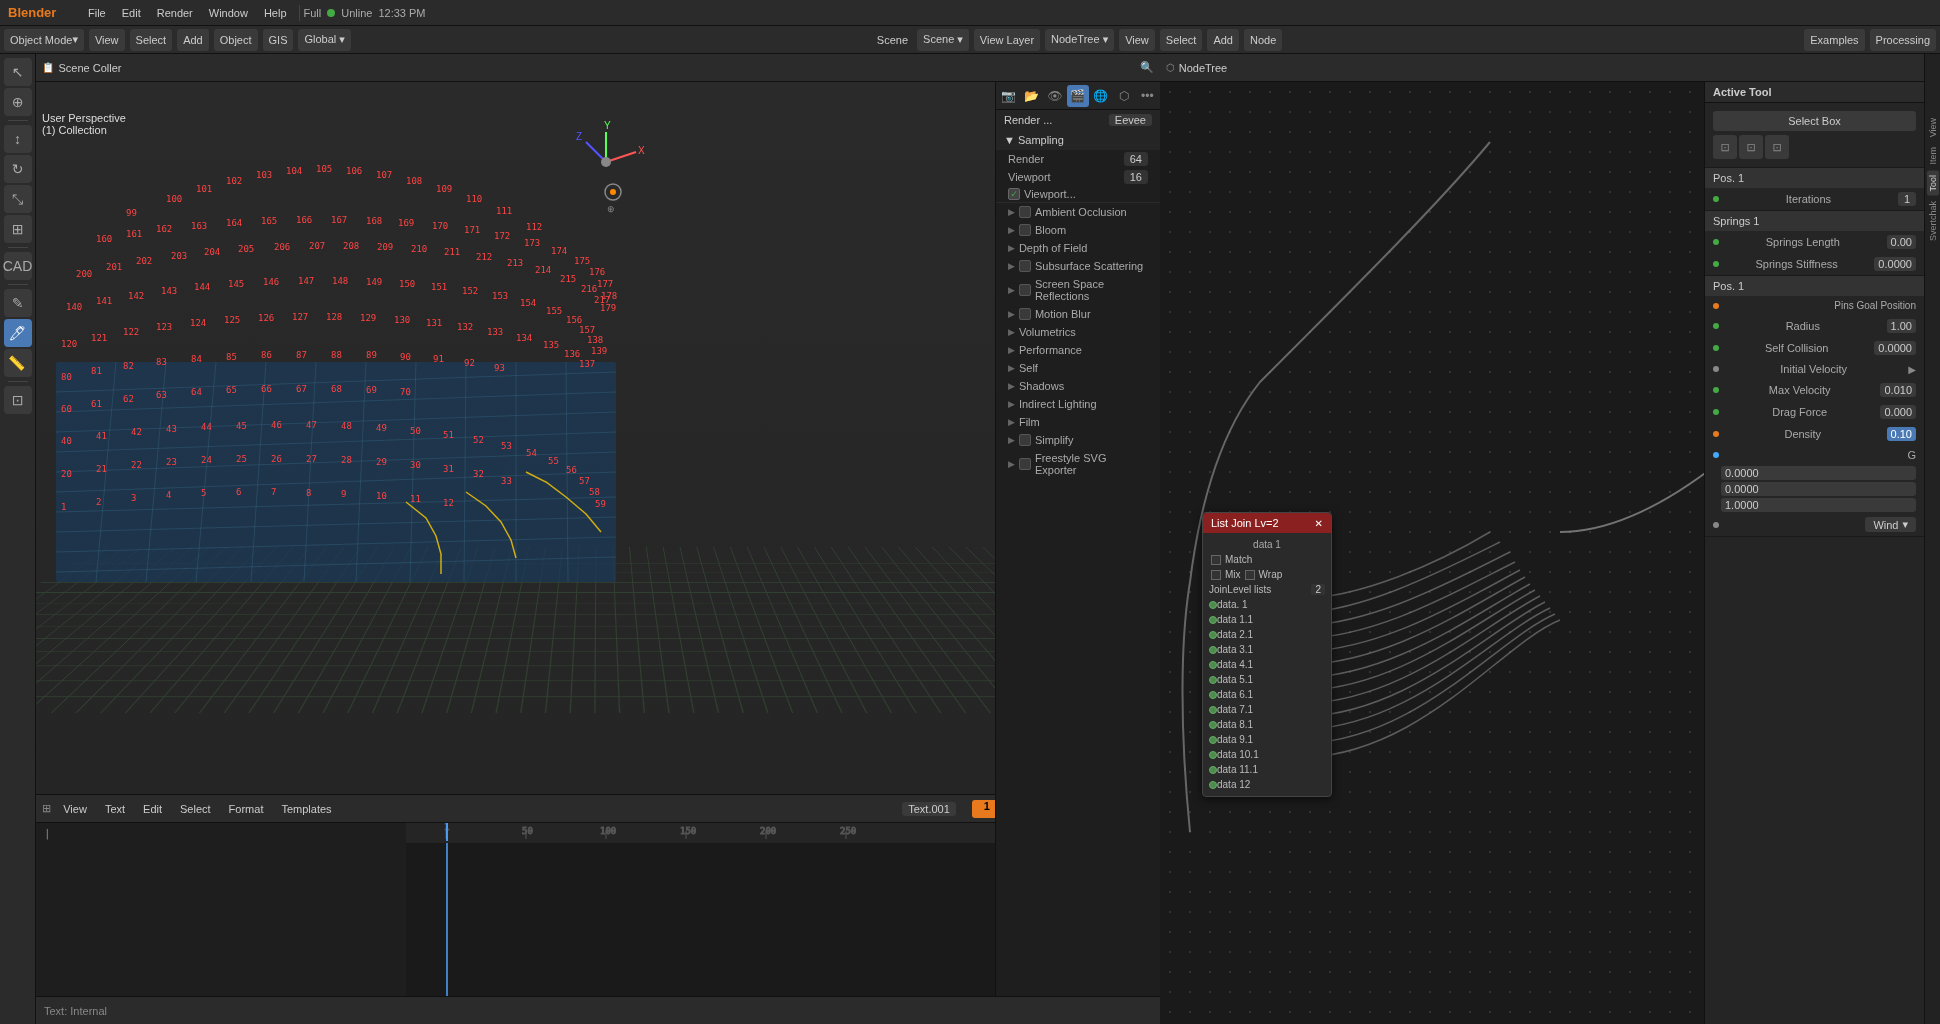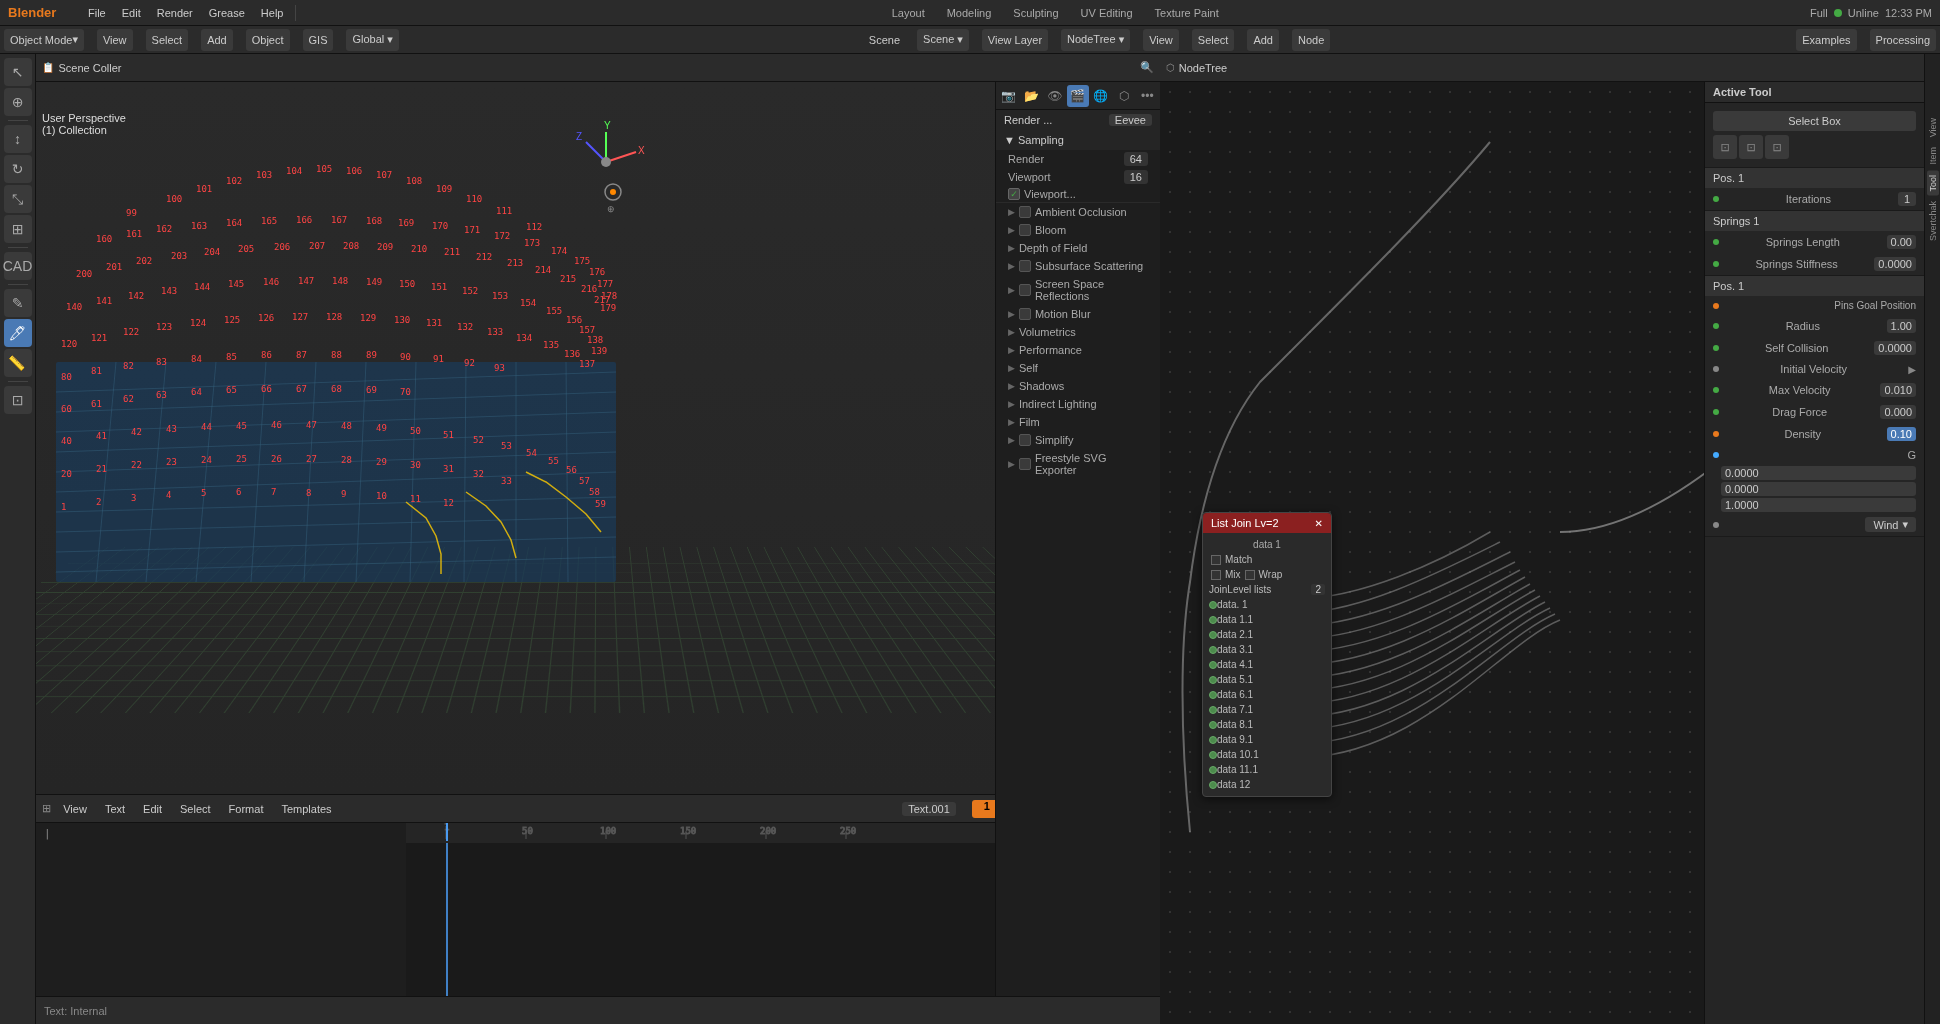--- a/index.html
+++ b/index.html
@@ -90,21 +90,21 @@
     .header-bar {
       position: absolute;
       top: 26px; left: 0; right: 0;
       height: 28px;
       background: #2b2b2b;
       display: flex;
       align-items: center;
       border-bottom: 1px solid #111;
       z-index: 99;
       padding: 0 4px;
-      gap: 13px;
+      gap: 5px;
     }
     .header-bar-btn {
       height: 22px;
       padding: 0 6px;
       background: #3a3a3a;
       border: none;
       border-radius: 3px;
       color: #ccc;
       font-size: 11px;
       cursor: pointer;
@@ -573,31 +573,24 @@
 <body>
 
 <div class="top-bar">
   <div class="top-bar-logo">
     <span>Blender</span>
   </div>
   <div class="top-menu">
     <div class="top-menu-item">File</div>
     <div class="top-menu-item">Edit</div>
     <div class="top-menu-item">Render</div>
-    <div class="top-menu-item">Grease</div>
+    <div class="top-menu-item">Window</div>
     <div class="top-menu-item">Help</div>
   </div>
   <div class="top-bar-separator"></div>
-  <div class="top-bar-center">
-    <div class="workspace-tab">Layout</div>
-    <div class="workspace-tab">Modeling</div>
-    <div class="workspace-tab">Sculpting</div>
-    <div class="workspace-tab">UV Editing</div>
-    <div class="workspace-tab">Texture Paint</div>
-  </div>
   <div class="top-bar-right">
     <span>Full</span>
     <span class="status-dot"></span>
     <span>Unline</span>
     <span>12:33 PM</span>
   </div>
 </div>
 
 <div class="header-bar">
 

